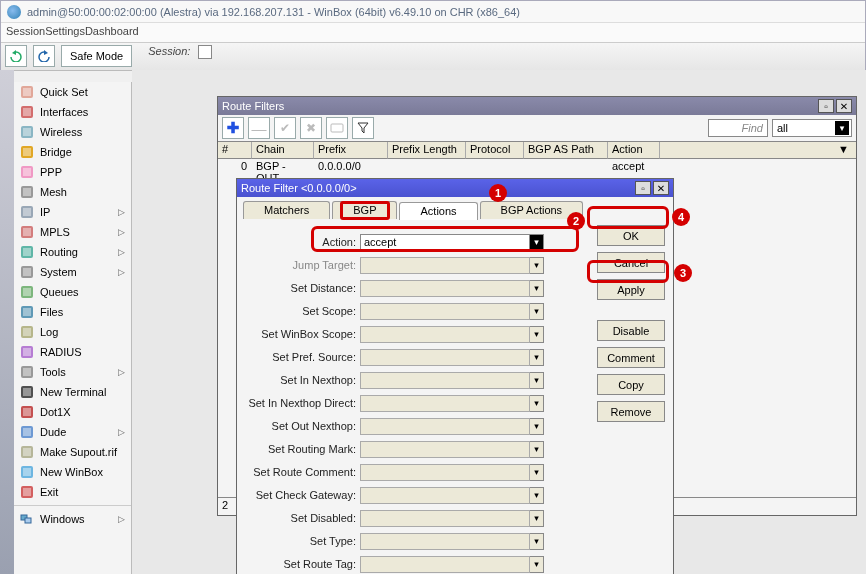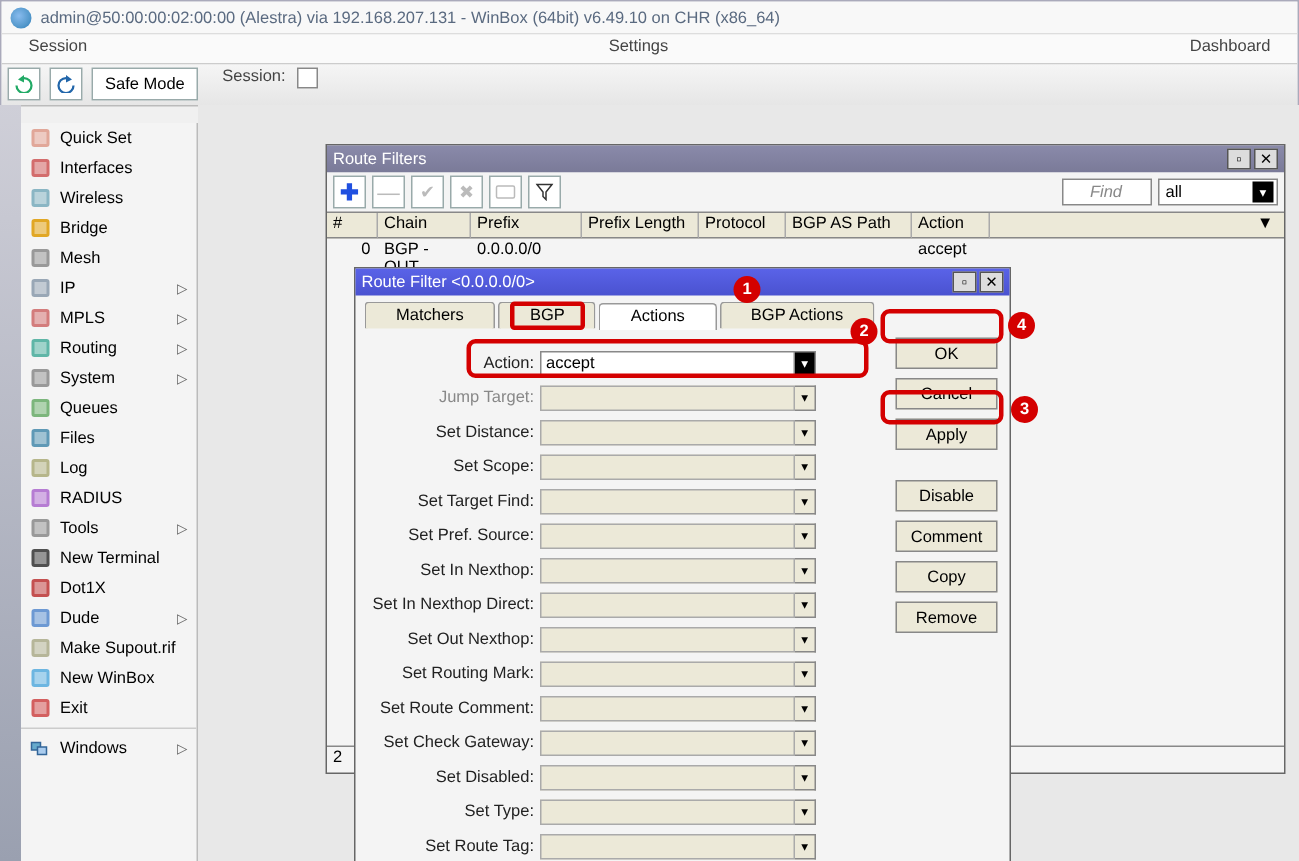--- a/index.html
+++ b/index.html
@@ -2,28 +2,28 @@
 <html><head>
 <meta charset="utf-8">
 <style>
   * { box-sizing: border-box; }
   html, body { margin:0; padding:0; font-family: Tahoma, Arial, sans-serif; font-size:11px; color:#000; }
   body { width:866px; height:574px; background:#f0f0f0; overflow:hidden; border:1px solid #aab; }
 
   
   .titlebar { height:22px; display:flex; align-items:center; gap:6px; padding:0 6px; background:#f8f8f8; color:#5a6a80; border-bottom:1px solid #ddd;}
   .titlebar .logo { width:14px; height:14px; border-radius:50%; background: radial-gradient(circle at 40% 40%, #8be 0%, #59c 60%, #2579b8 100%); }
-  .menubar { height:20px; display:flex; gap:12px; padding:2px 18px; background:#fafafa; color:#444; border-bottom:1px solid #ccc;justify-content:space-between;}
+  .menubar { height:20px; display:flex; gap:0; padding:2px 5px; background:#fafafa; color:#444; border-bottom:1px solid #ccc;}
   .menubar span { cursor:default; }
 
   
   .toolbar { height:28px; background:linear-gradient(#f5f5f5,#e6e6e6); border-bottom:1px solid #bbb; display:flex; align-items:flex-start; padding:2px 4px; gap:6px;}
   .tbtn { width:22px; height:22px; border:1px solid #9aa; background:#fff; display:flex; align-items:center; justify-content:center; font-size:12px;}
   .safemode { height:22px; padding:0 8px; border:1px solid #9aa; background:#fff; display:flex; align-items:center;}
-  .session-lbl { margin-left:10px; color:#444; }
+  .session-lbl { margin-left:10px; color:#444;font-style:italic; }
   .session-box { width:14px; height:14px; border:1px solid #888; background:#fff; margin-left:2px;}
 
   .main { position:absolute; top:70px; bottom:0; left:0; right:0; }
   .vstrip { position:absolute; left:0; top:0; bottom:0; width:14px; background:linear-gradient(#cfcfd8,#9aa0b0); }
   .sidebar { position:absolute; left:14px; top:12px; bottom:0; width:118px; background:#f4f4f4; border-right:1px solid #bbb; overflow:hidden;}
   .sidebar .item { display:flex; align-items:center; gap:6px; padding:3px 6px; height:20px; cursor:default; }
   .sidebar .sep { height:1px; background:#ccc; margin:3px 0;}
   .ico { width:14px; height:14px; flex:0 0 14px; display:inline-block;}
   .arrow-r { margin-left:auto; font-size:9px; color:#666;}
 
@@ -31,21 +31,21 @@
 
   
   .win { position:absolute; background:#f4f4f4; border:1px solid #666; box-shadow:none;}
   .win .bar { height:18px; background:linear-gradient(#8a8aaa,#7a7a98); color:#fff; font-size:11px; display:flex; align-items:center; padding:0 4px; justify-content:space-between;}
   .win .bar .btns { display:flex; gap:0;}
   .win .bar .b { width:16px; height:14px; margin-left:2px; background:#ddd; border:1px solid #555; font-size:10px; display:flex; align-items:center; justify-content:center; color:#000;}
   .win .bar.blue { background:linear-gradient(#5a63e8,#4a52d0); }
 
   .rf-tool { height:26px; display:flex; align-items:center; padding:2px 4px; gap:4px; background:#f4f4f4;}
   .rf-tool .spacer { flex:1; }
-  .find { width:60px; height:18px; border:1px solid #888; background:#fff; text-align:right; color:#888; font-style:italic; padding-right:19px; display:flex; align-items:center; justify-content:flex-end;}
+  .find { width:60px; height:18px; border:1px solid #888; background:#fff; text-align:right; color:#888; font-style:italic; padding-right:4px; display:flex; align-items:center; justify-content:flex-end;}
   .combo { height:18px; border:1px solid #888; background:#fff; display:flex; align-items:center; padding:0 2px 0 4px; gap:4px;}
   .combo .dd { width:12px; height:12px; display:flex; align-items:center; justify-content:center; font-size:9px;}
 
   .grid { border-top:1px solid #888; }
   .gridhead, .gridrow { display:flex; height:17px; font-size:11px; }
   .gridhead .c { background:#ece9d8; border-right:1px solid #aaa; border-bottom:1px solid #888; padding:1px 4px; }
   .gridrow .c { border-right:1px solid transparent; padding:1px 4px; }
   .c-n{width:34px} .c-chain{width:62px} .c-prefix{width:74px} .c-plen{width:78px} .c-proto{width:58px} .c-asp{width:84px} .c-act{width:52px} .c-x{flex:1}
   .gridfoot { border-top:1px solid #888; height:18px; padding:1px 4px; }
 
@@ -142,20 +142,29 @@
           <svg width="14" height="14">
             <rect x="1" y="1" width="12" height="12" rx="2" fill="#d90" opacity="0.85"></rect>
             <rect x="3" y="3" width="8" height="8" fill="#fff" opacity="0.4"></rect>
           </svg>
         </span>
         <span>Bridge</span>
       </div>
       <div class="item">
         <span class="ico">
           <svg width="14" height="14">
+            <rect x="1" y="1" width="12" height="12" rx="2" fill="#e8b" opacity="0.85"></rect>
+            <rect x="3" y="3" width="8" height="8" fill="#fff" opacity="0.4"></rect>
+          </svg>
+        </span>
+        <span>PPP</span>
+      </div>
+      <div class="item">
+        <span class="ico">
+          <svg width="14" height="14">
             <rect x="1" y="1" width="12" height="12" rx="2" fill="#888" opacity="0.85"></rect>
             <rect x="3" y="3" width="8" height="8" fill="#fff" opacity="0.4"></rect>
           </svg>
         </span>
         <span>Mesh</span>
       </div>
       <div class="item">
         <span class="ico">
           <svg width="14" height="14">
             <rect x="1" y="1" width="12" height="12" rx="2" fill="#89a" opacity="0.85"></rect>
@@ -413,21 +422,21 @@
                 <span class="lbl">Set Distance:</span>
                 <span class="field dis"></span>
                 <span class="ddarrow">▾</span>
               </div>
               <div class="formrow">
                 <span class="lbl">Set Scope:</span>
                 <span class="field dis"></span>
                 <span class="ddarrow">▾</span>
               </div>
               <div class="formrow">
-                <span class="lbl">Set Target Find:</span>
+                <span class="lbl">Set WinBox Scope:</span>
                 <span class="field dis"></span>
                 <span class="ddarrow">▾</span>
               </div>
               <div class="formrow">
                 <span class="lbl">Set Pref. Source:</span>
                 <span class="field dis"></span>
                 <span class="ddarrow">▾</span>
               </div>
               <div class="formrow">
                 <span class="lbl">Set In Nexthop:</span>

